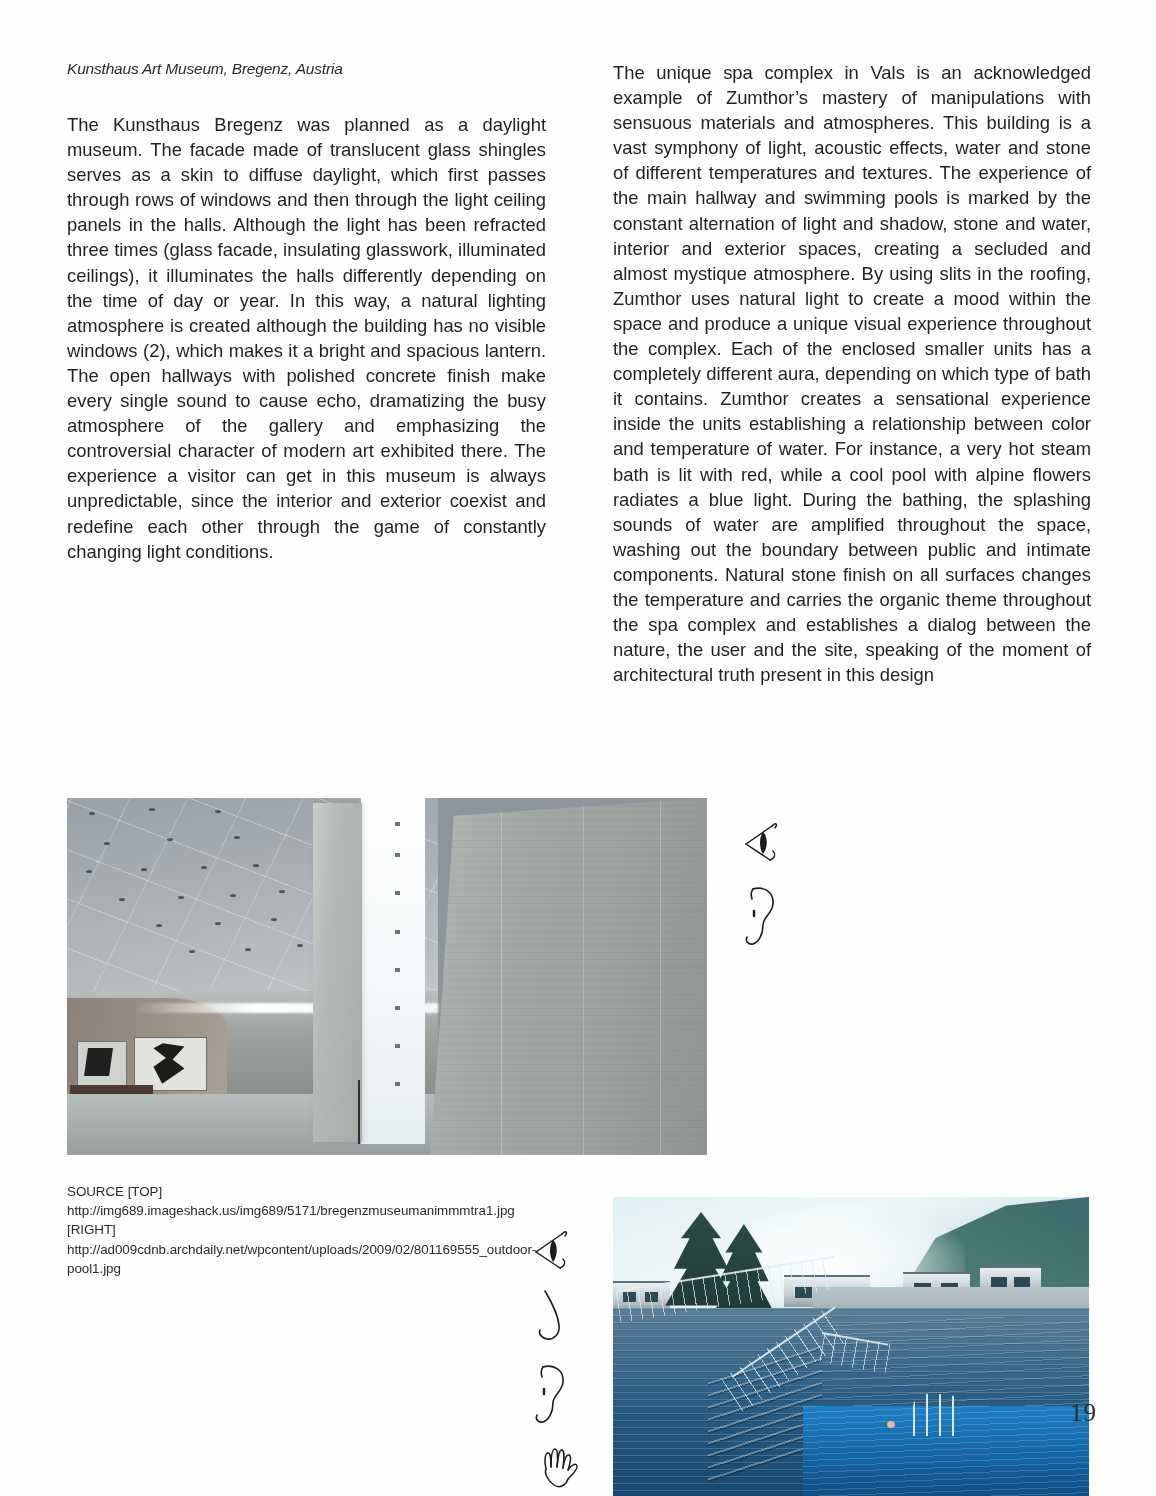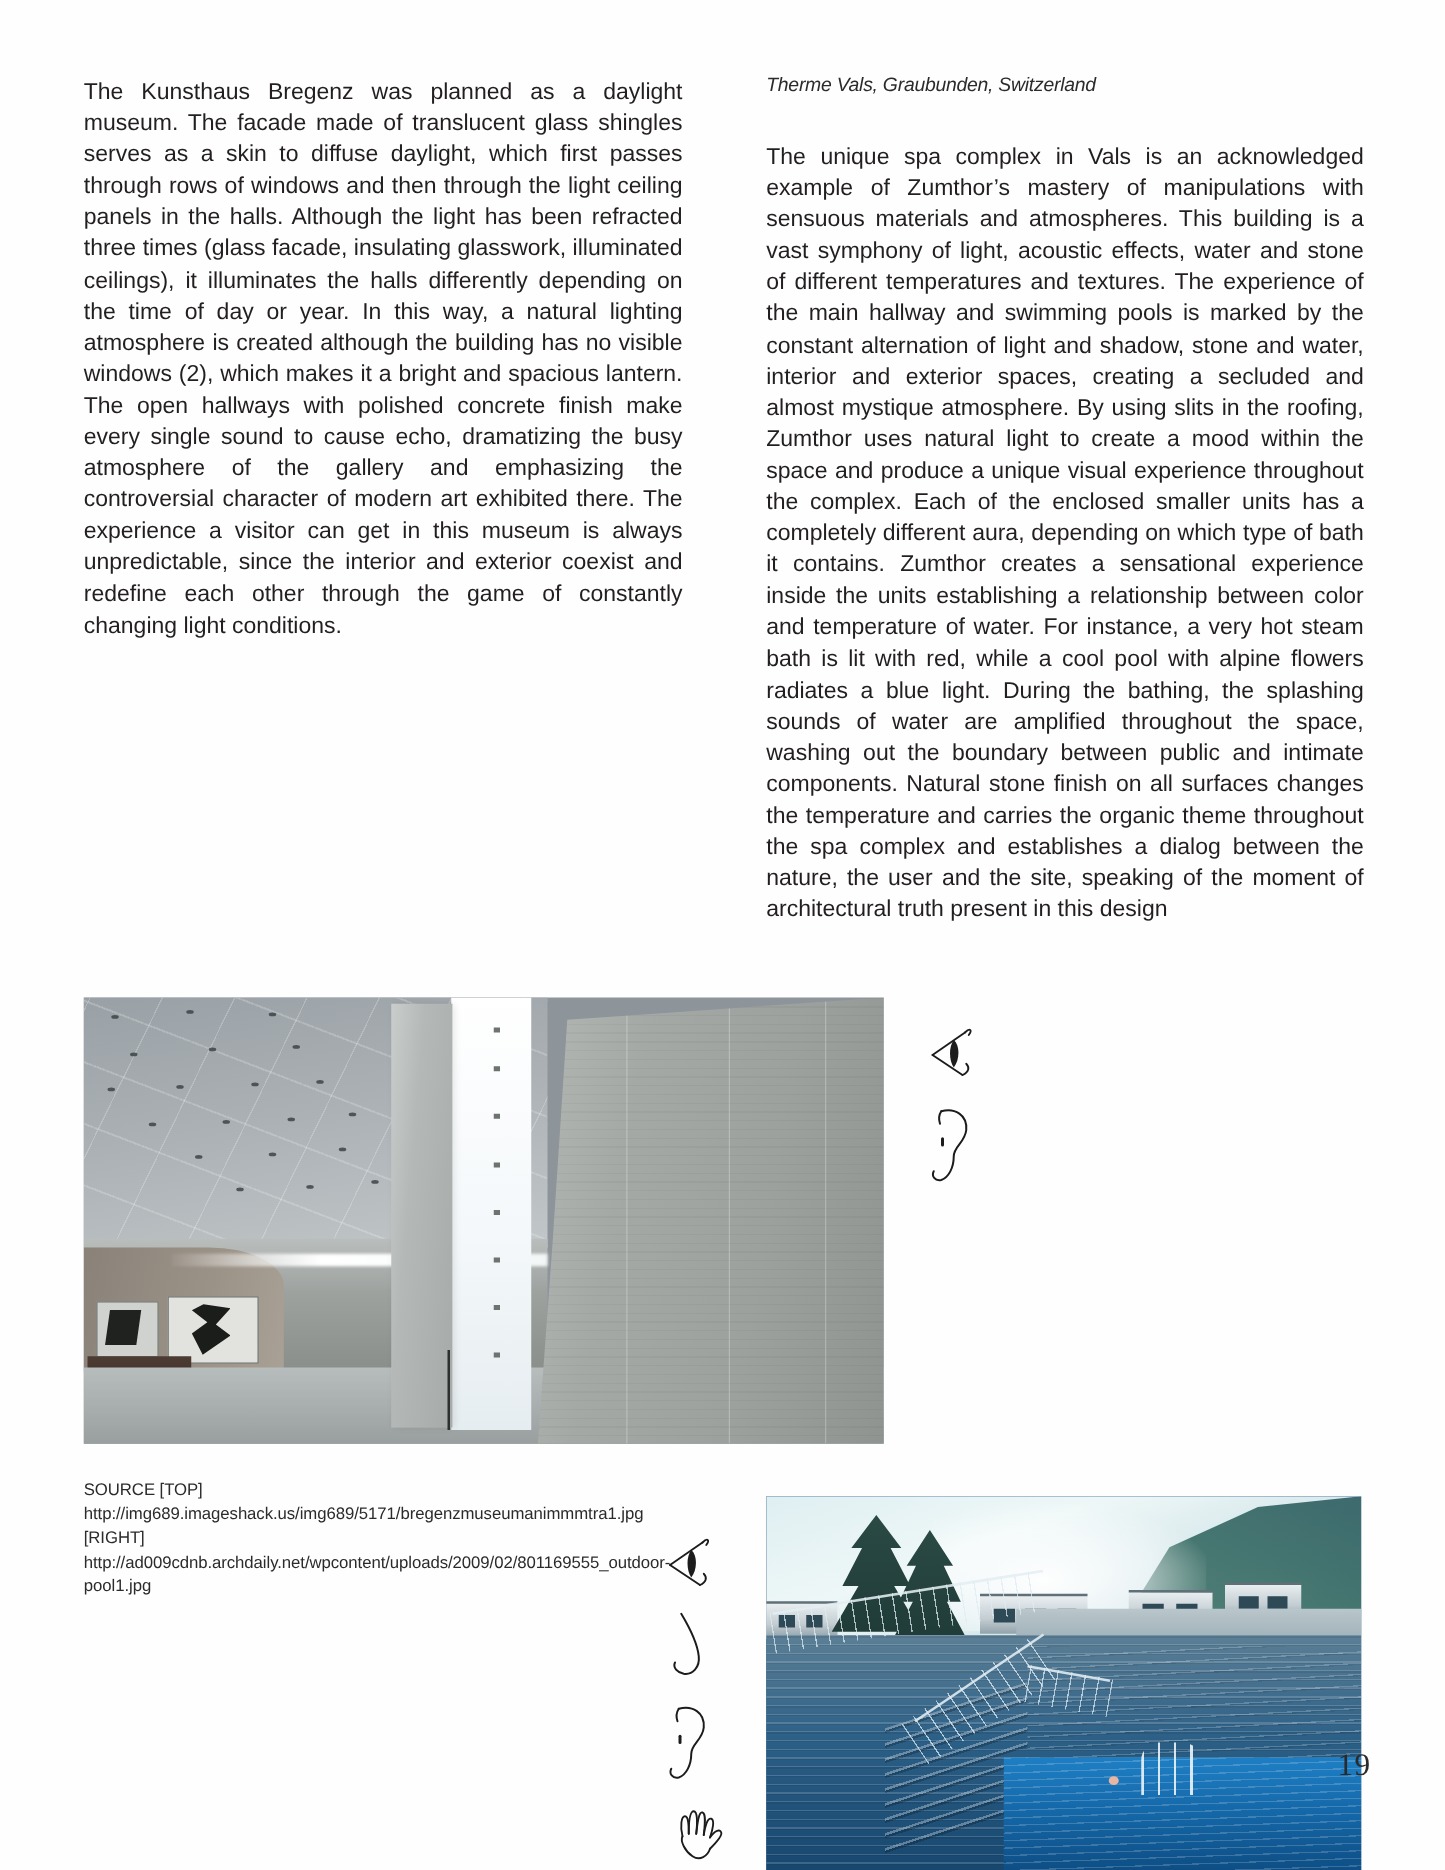--- a/index.html
+++ b/index.html
@@ -272,25 +272,25 @@
     color: #2a2a2a;
     letter-spacing: 1px;
   }
 </style>
 </head>
 <body>
 
 <div class="page">
 
   <div class="col col-left">
+    <h2 class="col-head">Kunsthaus Art Museum, Bregenz, Austria</h2>
     <p class="body-text">The Kunsthaus Bregenz was planned as a daylight museum. The facade made of translucent glass shingles serves as a skin to diffuse daylight, which first passes through rows of windows and then through the light ceiling panels in the halls. Although the light has been refracted three times (glass facade, insulating glasswork, illuminated ceilings), it illuminates the halls differently depending on the time of day or year. In this way, a natural lighting atmosphere is created although the building has no visible windows (2), which makes it a bright and spacious lantern.  The open hallways with polished concrete finish make every single sound to cause echo, dramatizing the busy atmosphere of the gallery and emphasizing the controversial character of modern art exhibited there.  The experience a visitor can get in this museum is always unpredictable, since the interior and exterior coexist and redefine each other through the game of constantly changing light conditions.</p>
   </div>
 
   <div class="col col-right">
-    <h2 class="col-head">Therme Vals, Graubunden, Switzerland</h2>
     <p class="body-text">The unique spa complex in Vals is an acknowledged example of Zumthor’s mastery of manipulations with sensuous materials and atmospheres. This building is a vast symphony of light, acoustic effects, water and stone of different temperatures and textures. The experience of the main hallway and swimming pools is marked by the constant alternation of light and shadow, stone and water, interior and exterior spaces, creating a secluded and almost mystique atmosphere.  By using slits in the roofing, Zumthor uses natural light to create a mood within the space and produce a unique visual experience throughout the complex. Each of the enclosed smaller units has a completely different aura, depending on which type of bath it contains.  Zumthor creates a sensational experience inside the units establishing a relationship between color and temperature of water. For instance, a very hot steam bath is lit with red, while a cool pool with alpine flowers radiates a blue light. During the bathing, the splashing sounds of water are amplified throughout the space, washing out the boundary between public and intimate components. Natural stone finish on all surfaces changes the temperature and carries the organic theme throughout the spa complex and establishes a dialog between the nature, the user and the site, speaking of the moment of architectural truth present in this design</p>
   </div>
 
   <div class="photo" id="photo-top">
     <div class="kb-ceiling">
       <div class="kb-ceiling-grid"></div>
       <div class="kb-spot" style="left:6%;top:7%"></div>
       <div class="kb-spot" style="left:22%;top:5%"></div>
       <div class="kb-spot" style="left:40%;top:6%"></div>
       <div class="kb-spot" style="left:10%;top:22%"></div>

